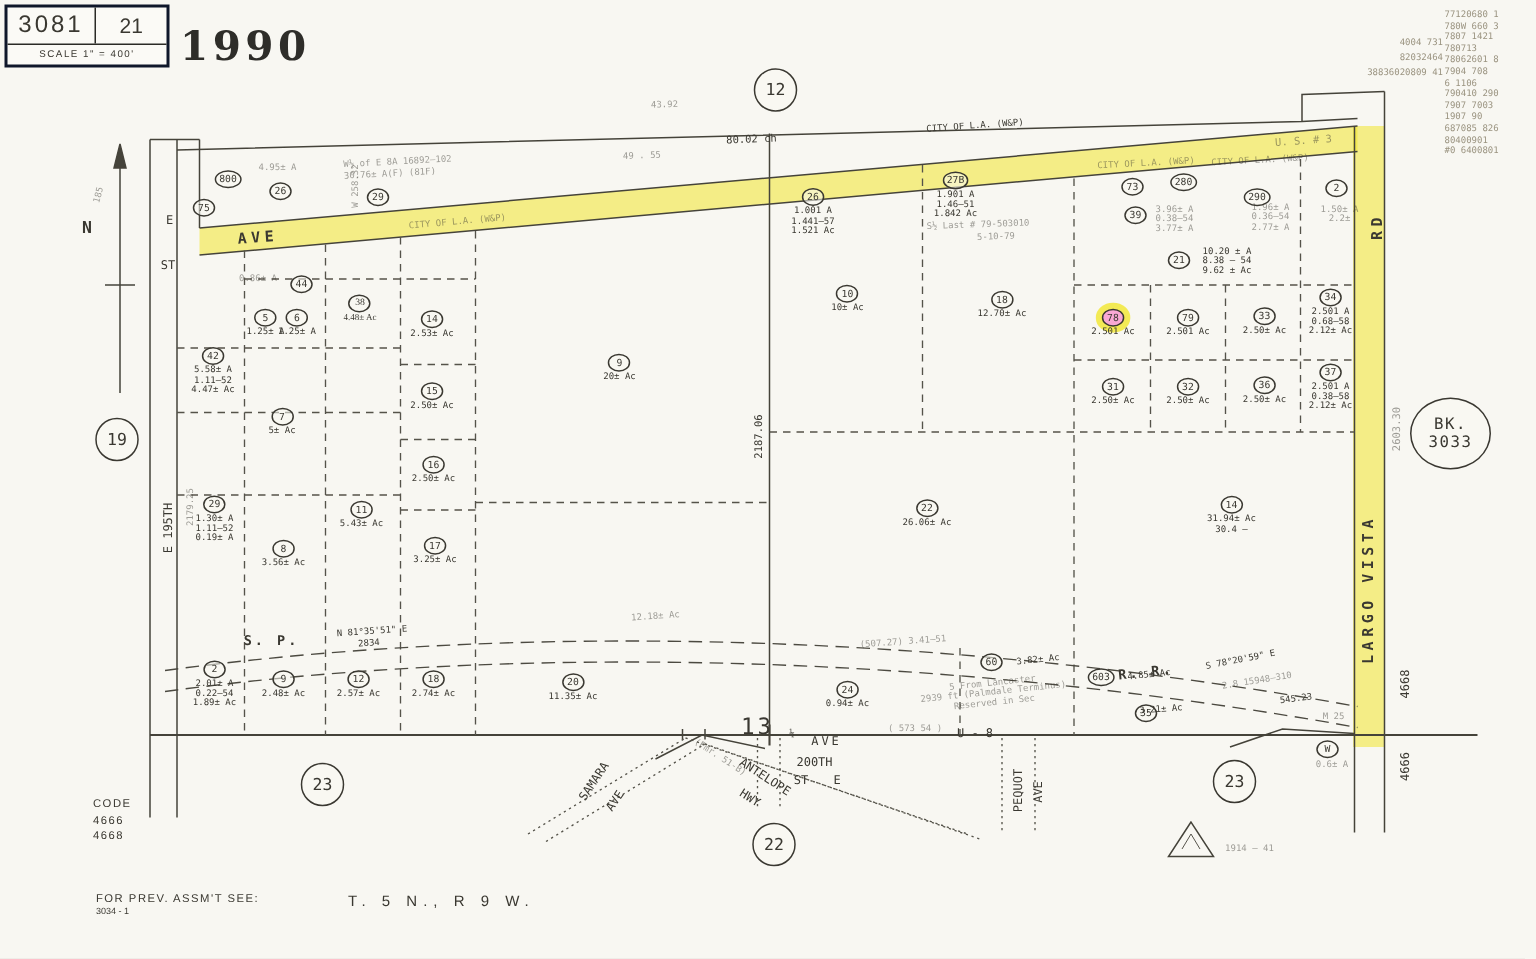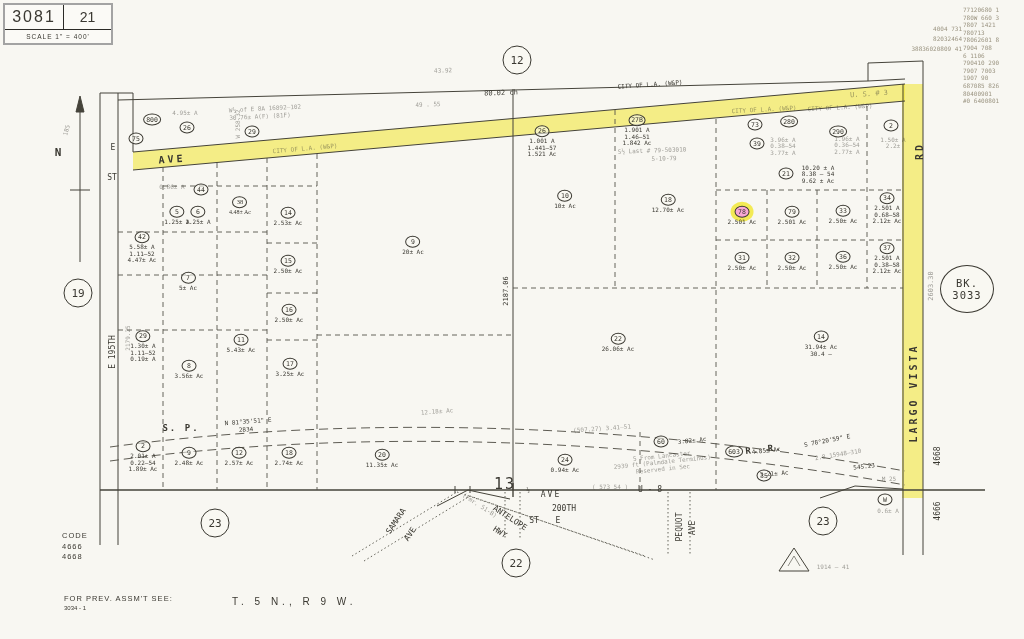--- a/index.html
+++ b/index.html
@@ -1,20 +1,20 @@
 <!DOCTYPE html>
 <html><head>
 <meta charset="utf-8">
 <style>
   html,body{margin:0;padding:0;background:#e8e6e0;}
   #stage{position:relative;width:1024px;height:639px;background:#f8f7f2;
     font-family:"DejaVu Sans Mono",monospace;color:#3a3831;overflow:hidden;}
   #linework{position:absolute;left:0;top:0;}
   
-  .hdrbox{position:absolute;left:3px;top:3px;width:106px;border:2px solid #a3a3a3;background:#fbfaf6;
+  .hdrbox{position:absolute;left:3px;top:3px;width:106px;border:2px solid #0f172a;background:#fbfaf6;
     font-family:"Liberation Sans",sans-serif;}
   .hdr-row1{display:flex;border-bottom:1.5px solid #2b2a26;}
   .hdr-book{flex:0 0 58px;text-align:center;font-size:16px;letter-spacing:2px;padding:3px 0;border-right:1.5px solid #2b2a26;}
   .hdr-page{flex:1;text-align:center;font-size:14px;padding:4px 0;}
   .hdr-row2{font-size:6.5px;text-align:center;padding:3px 1px;letter-spacing:1px;}
   .year{position:absolute;left:120px;top:16px;font-family:"DejaVu Serif",serif;font-weight:bold;
     font-size:27px;letter-spacing:3px;color:#2e2d29;}
   .rev{position:absolute;font-size:6px;line-height:7.6px;color:#9b9481;white-space:pre-line;}
   .rev-left{left:874px;top:24px;width:88px;text-align:right;line-height:10px;}
   .rev-right{left:963px;top:6px;width:60px;text-align:left;}
@@ -128,20 +128,21 @@
     </g>
   </svg>
 
   <div class="hdrbox">
     <div class="hdr-row1">
       <span class="hdr-book">3081</span>
       <span class="hdr-page">21</span>
     </div>
     <div class="hdr-row2">SCALE 1" = 400'</div>
   </div>
+  <div class="year">1990</div>
 
   <div class="rev rev-left">4004 731
 82032464
 38836020809 41</div>
   <div class="rev rev-right">77120680 1
 780W 660 3
 7807 1421
 780713
 78062601 8
 7904 708
@@ -490,21 +491,21 @@
     </div>
     <div class="mlabel t8 ls" style="left: 551px; top: 494px; transform: translate(-50%, -50%) rotate(0deg);">
       <span>AVE</span>
     </div>
     <div class="mlabel t6 faint" style="left: 610px; top: 486px; transform: translate(-50%, -50%) rotate(0deg);">
       <span>( 573 54 )</span>
     </div>
     <div class="mlabel t8" style="left: 650px; top: 489px; transform: translate(-50%, -50%) rotate(0deg);">
       <span>U - 8</span>
     </div>
-    <div class="mlabel t8" style="left: 543px; top: 508px; transform: translate(-50%, -50%) rotate(0deg); margin-left: 21px;">
+    <div class="mlabel t8" style="left: 543px; top: 508px; transform: translate(-50%, -50%) rotate(0deg);">
       <span>200TH</span>
     </div>
     <div class="mlabel t8" style="left: 534px; top: 520px; transform: translate(-50%, -50%) rotate(0deg);">
       <span>ST</span>
     </div>
     <div class="mlabel t8" style="left: 558px; top: 520px; transform: translate(-50%, -50%) rotate(0deg);">
       <span>E</span>
     </div>
     <div class="mlabel t8" style="left: 396px; top: 521px; transform: translate(-50%, -50%) rotate(-56deg);">
       <span>SAMARA</span>

